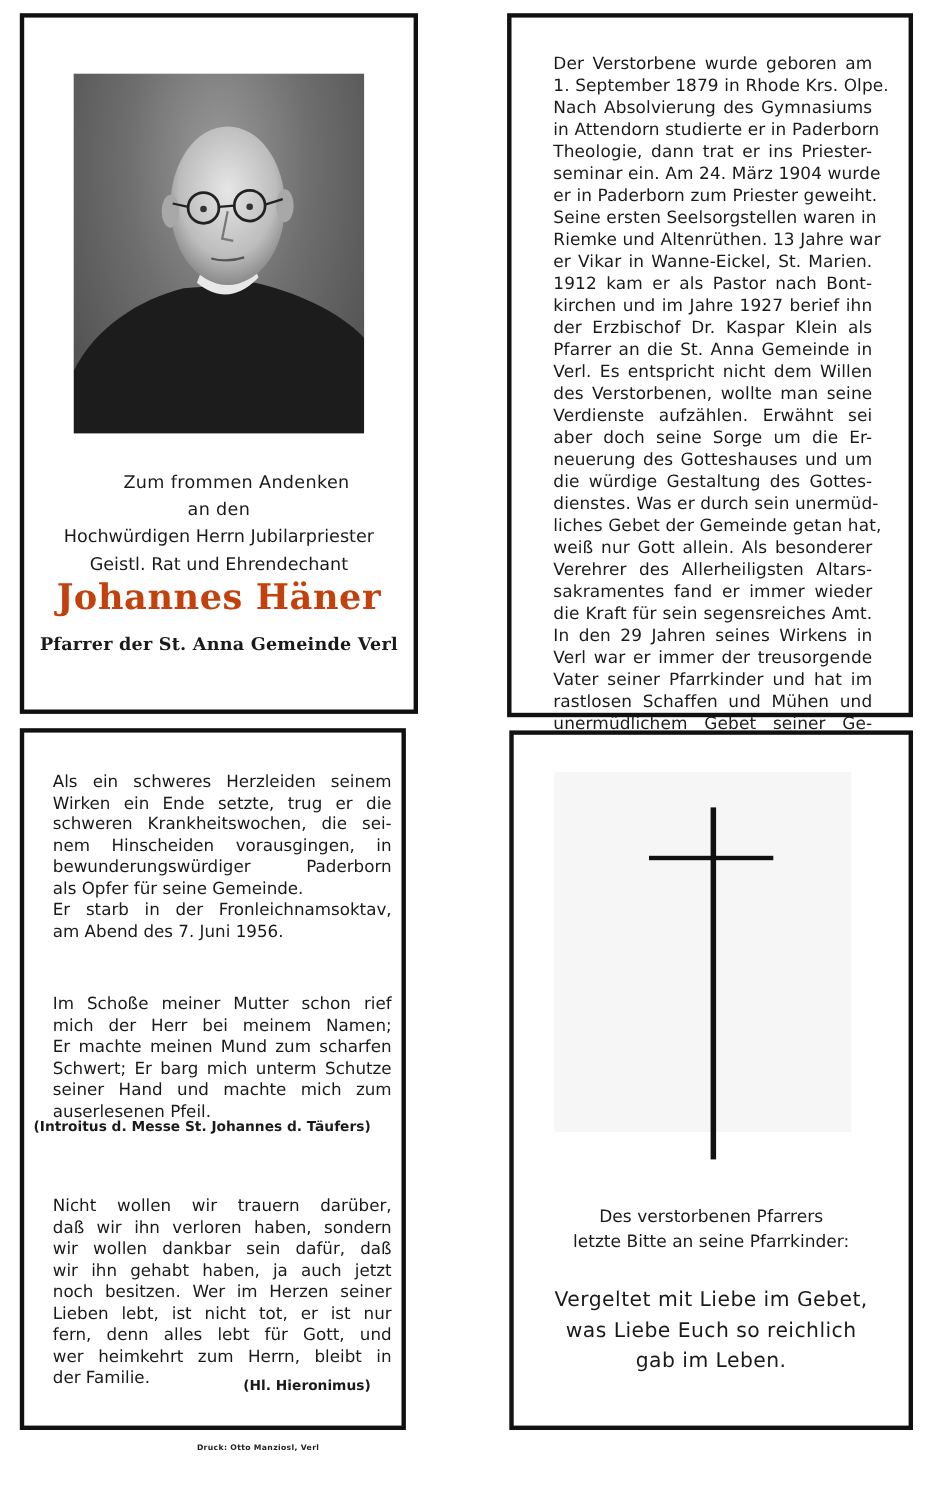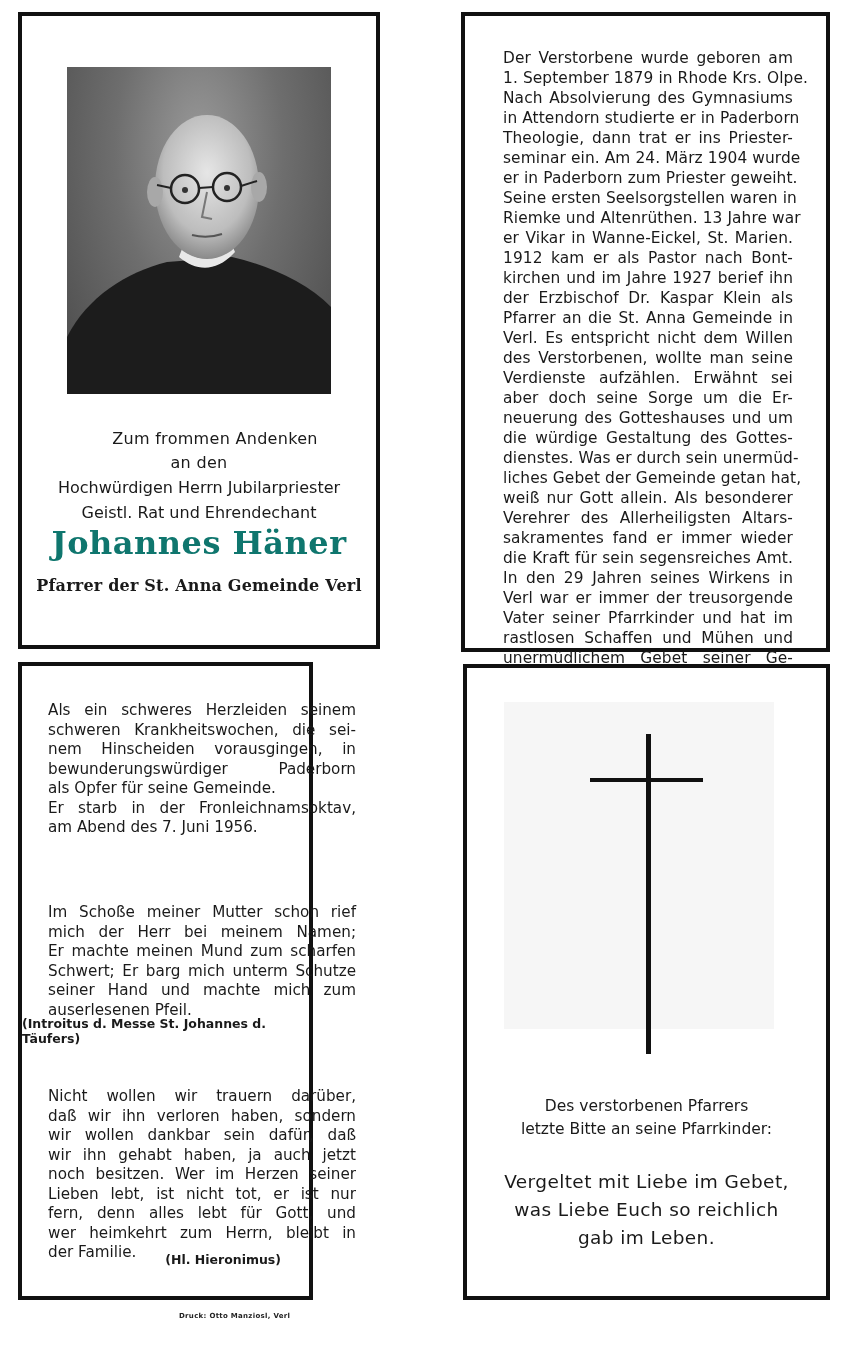--- a/index.html
+++ b/index.html
@@ -9,36 +9,36 @@
       font-family: "DejaVu Sans", sans-serif; color: #1a1a1a;
     }
     .panel {
       position: absolute; box-sizing: border-box;
       border-left: 4px solid #111; border-right: 4px solid #111;
       border-top: 4px solid #111; border-bottom: 4px solid #111;
       background: #fff;
     }
     #p1 { left: 18px; top: 12px; width: 362px; height: 637px; }
     #p2 { left: 461px; top: 12px; width: 369px; height: 640px; }
-    #p3 { left: 18px; top: 662px; width: 295px; height: 638px; }
+    #p3 { left: 18px; top: 662px; width: 351px; height: 638px; }
     #p4 { left: 463px; top: 664px; width: 367px; height: 636px; }
 
     .photo {
       position: absolute; left: 45px; top: 51px; width: 264px; height: 327px;
       background: radial-gradient(ellipse at 50% 25%, #9a9a9a 0%, #6e6e6e 45%, #4a4a4a 100%);
       overflow: hidden;
     }
     .photo svg { position: absolute; left: 0; top: 0; }
 
     .center-text { position: absolute; left: 0; right: 0; text-align: center; }
     .l1 { top: 413px; font-size: 16px; letter-spacing: 0.3px; padding-left: 32px; }
     .l2 { top: 437px; font-size: 16px; letter-spacing: 0.3px; }
     .l3 { top: 462px; font-size: 16px; }
     .l4 { top: 487px; font-size: 16px; }
-    .name { top: 508px; font-family: "DejaVu Serif", serif; font-weight: bold; font-size: 32px; letter-spacing: 0.5px; color: #0f766e; }
+    .name { top: 508px; font-family: "DejaVu Serif", serif; font-weight: bold; font-size: 32px; letter-spacing: 0.5px; color: #c2410c; }
     .subtitle { top: 560px; font-family: "DejaVu Serif", serif; font-weight: bold; font-size: 16px; letter-spacing: 0.2px; text-align: center; }
 
     .bio {
       position: absolute; left: 38px; top: 32px; width: 290px;
       font-size: 15.4px; line-height: 20px; text-align: justify;
       letter-spacing: 0.1px;
     }
     .bio .ln { display: block; text-align: justify; text-align-last: justify; white-space: nowrap; }
 
     .block { position: absolute; left: 26px; width: 308px; font-size: 15.2px; line-height: 19.5px; }
@@ -135,20 +135,21 @@
     <span class="ln">Vater seiner Pfarrkinder und hat im</span>
     <span class="ln">rastlosen Schaffen und Mühen und</span>
     <span class="ln">unermüdlichem Gebet seiner Ge-</span>
     <span class="ln">meinde Form und Gepräge gegeben.</span>
   </div>
 </div>
 
 <div class="panel" id="p3">
   <div class="block" id="b1">
     <span class="ln">Als ein schweres Herzleiden seinem</span>
+    <span class="ln">Wirken ein Ende setzte, trug er die</span>
     <span class="ln">schweren Krankheitswochen, die sei-</span>
     <span class="ln">nem Hinscheiden vorausgingen, in</span>
     <span class="ln">bewunderungswürdiger Paderborn</span>
     <span class="ln last">als Opfer für seine Gemeinde.</span>
     <span class="ln">Er starb in der Fronleichnamsoktav,</span>
     <span class="ln last">am Abend des 7. Juni 1956.</span>
   </div>
 
   <div class="block" id="b2">
     <span class="ln">Im Schoße meiner Mutter schon rief</span>

